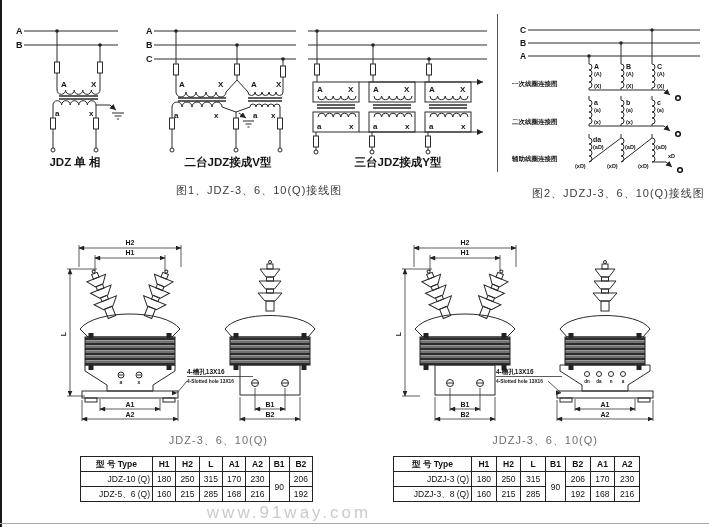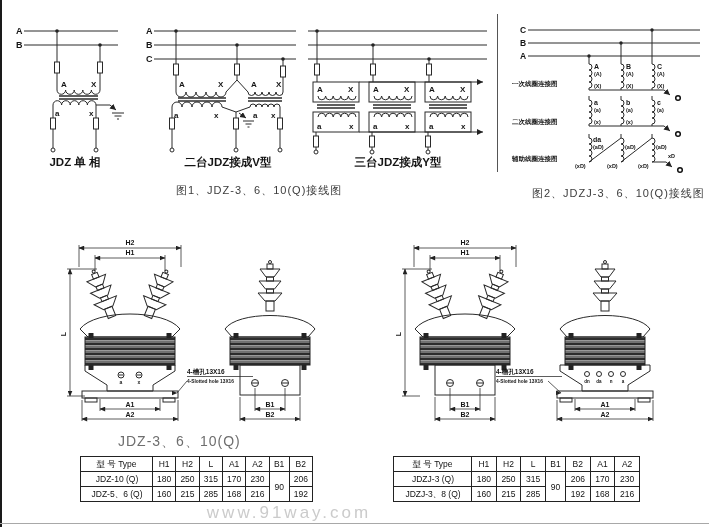--- a/index.html
+++ b/index.html
@@ -2,21 +2,21 @@
 <html><head>
 <meta charset="utf-8">
 <style>
   html,body{margin:0;padding:0;background:#e8e8e8;}
   .page{position:relative;width:709px;height:527px;background:#fff;overflow:hidden;
         font-family:"Liberation Sans",sans-serif;border-right:1px solid #ddd;}
   .abs{position:absolute;}
   .edge-left{left:0;top:0;width:2px;height:527px;background:#1a1a1a;}
   .divider{left:497px;top:14px;width:1px;height:158px;background:#555;}
   .figcap{font-size:11px;color:#3c3c3c;letter-spacing:1px;white-space:nowrap;}
-  .drawcap{font-size:14px;color:#6e6e6e;letter-spacing:1px;text-align:left;width:150px;}
+  .drawcap{font-size:11px;color:#6e6e6e;letter-spacing:1px;text-align:right;width:150px;}
   .watermark{left:0;top:503px;width:578px;text-align:center;color:#cbcbcb;
              font-size:17px;letter-spacing:3px;}
   .bottomline{left:0;top:523px;width:709px;height:1px;background:#a8a8a8;}
   
   .k{stroke:#2a2a2a;fill:none;stroke-width:1;}
   .kb{stroke:#2a2a2a;fill:none;stroke-width:1.6;}
   .dl{stroke:#333;stroke-width:0.8;fill:none;}
   .dot{fill:#222;stroke:none;}
   .wht{fill:#fff;stroke:#2a2a2a;stroke-width:1;}
   .blk{fill:#222;stroke:none;}
@@ -31,22 +31,22 @@
   .dim{font:bold 7px "Liberation Sans",sans-serif;}
   .term{font:bold 5px "Liberation Sans",sans-serif;}
   .term4{font:bold 4.5px "Liberation Sans",sans-serif;}
   .note1{font:bold 6.5px "Liberation Sans",sans-serif;}
   .note2{font:bold 4.8px "Liberation Sans",sans-serif;}
   
   table.spec{position:absolute;border-collapse:collapse;font-size:8.5px;color:#111;
              table-layout:fixed;}
   table.spec th,table.spec td{border:1px solid #222;text-align:center;padding:0 2px;
              height:14px;line-height:14px;white-space:nowrap;overflow:hidden;}
-  table.spec th{font-weight:normal;}
-  table.spec td.typ{text-align:center;padding-left:3px;}
+  table.spec th{font-weight:bold;}
+  table.spec td.typ{text-align:right;padding-left:3px;}
 </style>
 </head>
 <body>
 
 <div class="page">
   <div class="abs edge-left"></div>
   <div class="abs divider"></div>
 
   <svg class="abs" style="left:8px;top:20px;" width="492" height="155" viewBox="8 20 492 155">
     <defs>
@@ -568,20 +568,21 @@
         <text class="dim" x="215" y="174" text-anchor="middle">A1</text>
       </g>
       <g>
         <line class="dl" x1="167" y1="167" x2="167" y2="188"></line>
           <line class="dl" x1="263" y1="167" x2="263" y2="188"></line>
         <line class="dl" x1="167" y1="186" x2="263" y2="186" marker-start="url(#dRl)" marker-end="url(#dRr)"></line>
         <text class="dim" x="215" y="184" text-anchor="middle">A2</text>
       </g>
     </g>
   </svg>
+  <div class="abs drawcap" style="left:448px;top:433px;">JDZJ-3、6、10(Q)</div>
 
   <table class="spec" style="left:80px;top:456px;width:233px;">
     <colgroup>
         <col style="width:72px">
         <col>
         <col>
         <col>
         <col>
         <col>
         <col style="width:20px">

